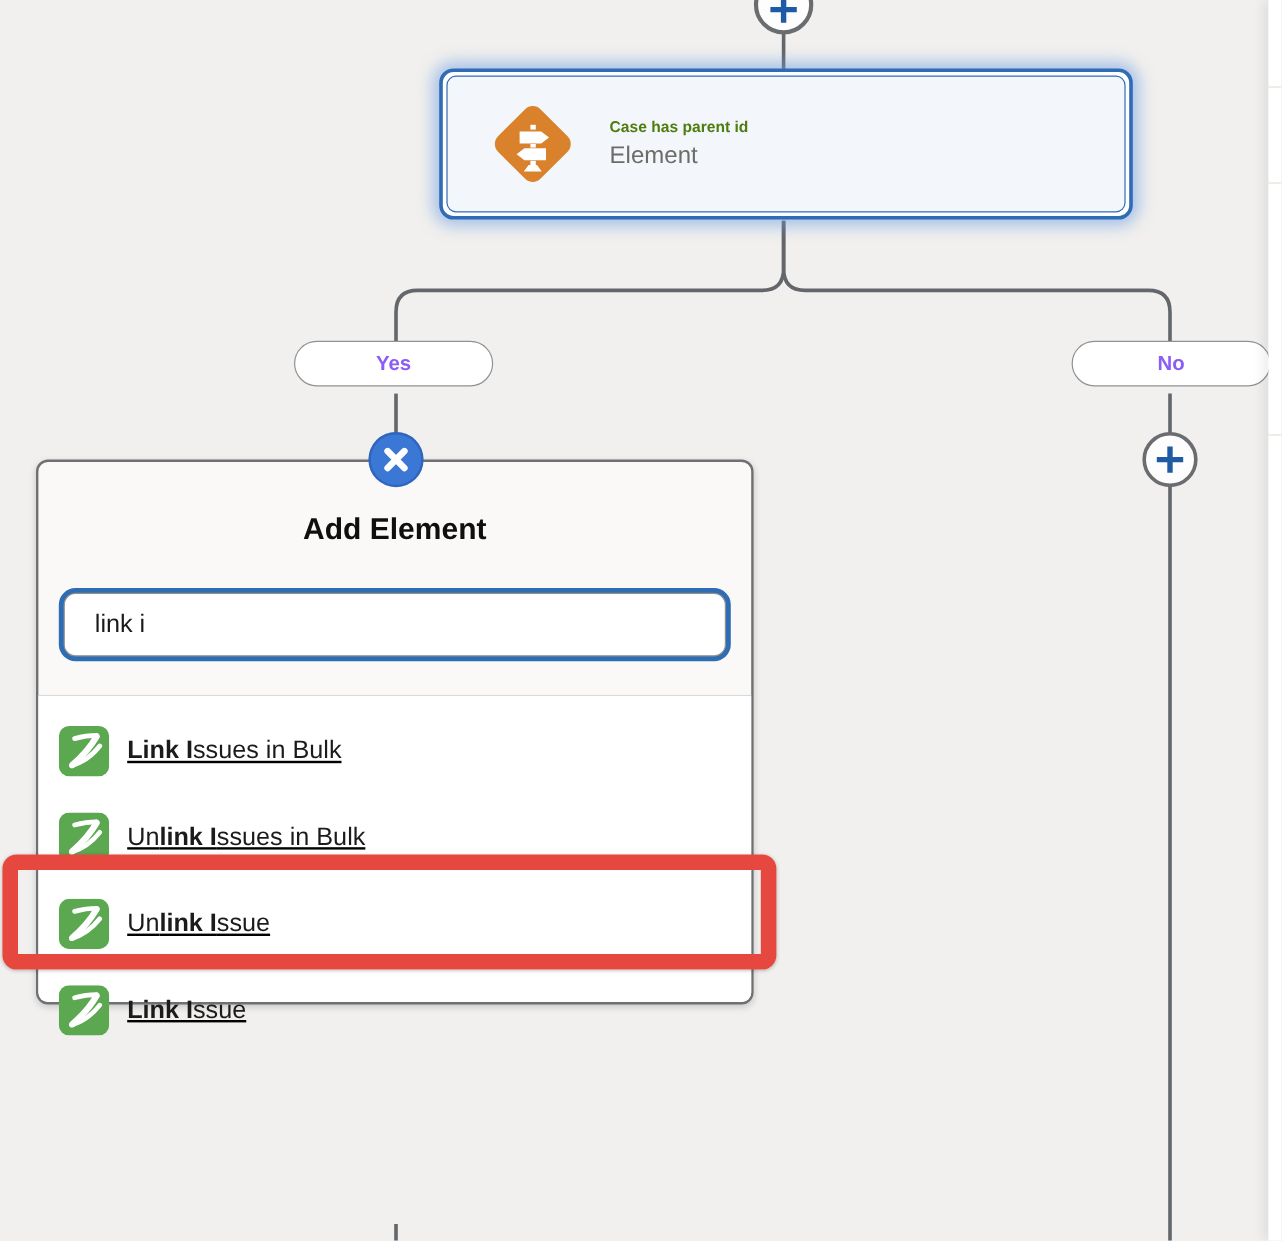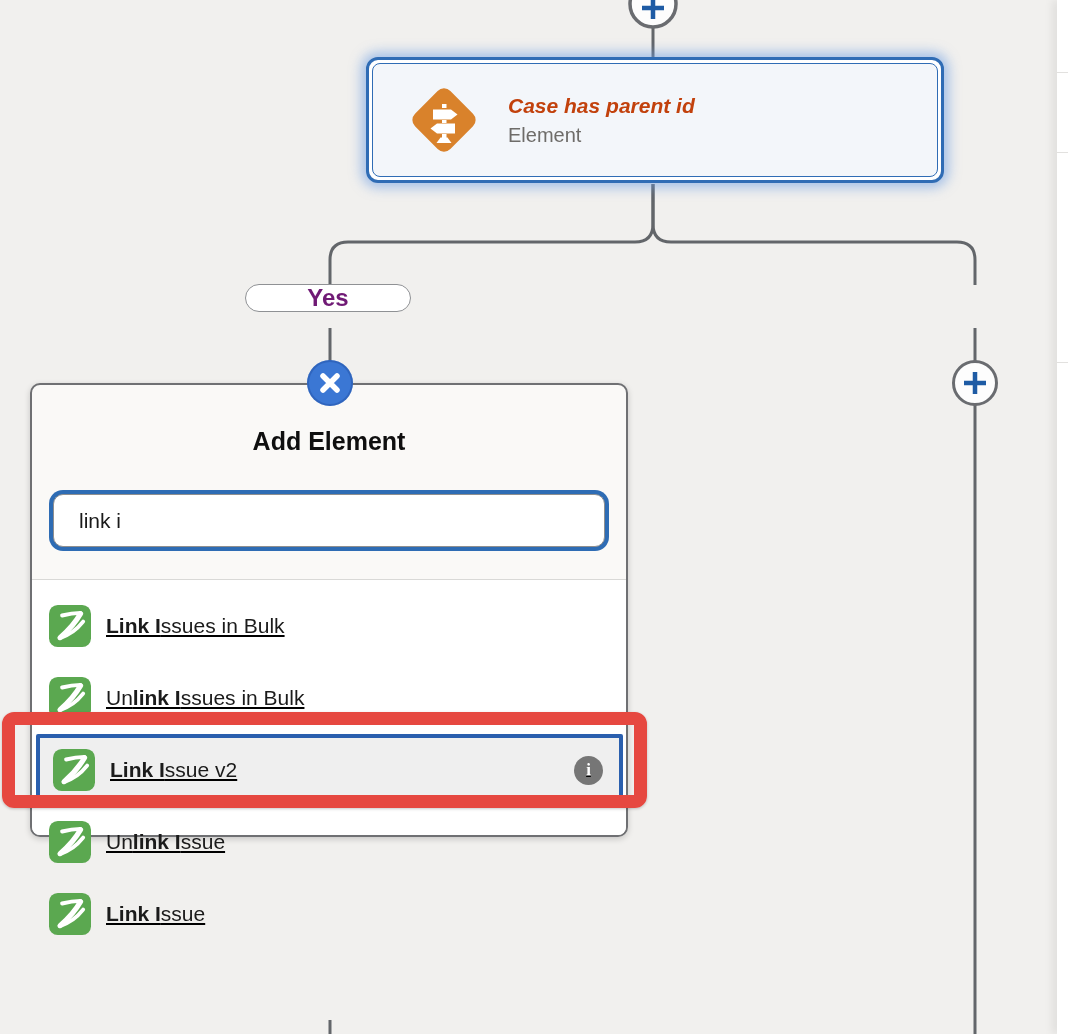--- a/index.html
+++ b/index.html
@@ -27,30 +27,30 @@
   }
   .decision-card-inner{
     box-sizing:border-box;width:100%;height:100%;
     border:1.5px solid #2f6cb5;border-radius:8px;
     background:#f3f6fa;
     display:flex;align-items:center;gap:24px;
     padding-left:31px;
   }
   .decision-icon{width:80px;height:80px;flex:0 0 auto;}
   .decision-texts{display:flex;flex-direction:column;gap:6px;}
-  .decision-title{font-size:21px;font-weight:700;color:#c2410c;font-style:italic;}
+  .decision-title{font-size:13px;font-weight:700;color:#4d7c0f;}
   .decision-sub{font-size:20px;color:#6e6c69;}
 
   
   .pill{
-    position:absolute;height:28px;width:166px;
+    position:absolute;height:38px;width:166px;
     box-sizing:border-box;
     background:#ffffff;border:1.5px solid #8f9194;border-radius:23px;
     display:flex;align-items:center;justify-content:center;
-    font-size:24px;font-weight:700;color:#701a75;
+    font-size:17px;font-weight:700;color:#8b5cf6;
     z-index:2;
   }
   .pill-yes{left:245px;top:284px;}
   .pill-no{left:893px;top:284px;}
 
   
   .round-btn{
     position:absolute;width:46px;height:46px;border-radius:50%;
     box-sizing:border-box;display:flex;align-items:center;justify-content:center;
     z-index:3;padding:0;cursor:pointer;
@@ -171,20 +171,21 @@
         </g>
       </svg>
       <div class="decision-texts">
         <div class="decision-title">Case has parent id</div>
         <div class="decision-sub">Element</div>
       </div>
     </div>
   </div>
 
   <div class="pill pill-yes">Yes</div>
+  <div class="pill pill-no">No</div>
 
   <button class="round-btn btn-close">
     <svg width="24" height="24" viewBox="-12 -12 24 24">
       <path d="M-7 -7 L7 7 M7 -7 L-7 7" stroke="#ffffff" stroke-width="5.5" stroke-linecap="round" fill="none"></path>
     </svg>
   </button>
 
   <button class="round-btn btn-plus">
     <svg width="28" height="28" viewBox="-14 -14 28 28">
       <path d="M-11 0 H11 M0 -11 V11" stroke="#1e5ba4" stroke-width="4.5" fill="none"></path>
@@ -213,32 +214,20 @@
           <rect width="48" height="48" rx="10" fill="#5ba850"></rect>
           <g stroke="#ffffff" fill="none" stroke-linecap="round">
             <path d="M15 12 Q26 9 36 9" stroke-width="4.5"></path>
             <path d="M36 10 Q28 24 13 37" stroke-width="6"></path>
             <path d="M12 38 Q28 33 39 19" stroke-width="4.5"></path>
           </g>
         </svg>
         <span class="label"><span>Un</span><b>link I</b><span>ssues in Bulk</span></span>
       </div>
 
-      <div class="row row-selected">
-        <svg class="zicon" viewBox="0 0 48 48">
-          <rect width="48" height="48" rx="10" fill="#5ba850"></rect>
-          <g stroke="#ffffff" fill="none" stroke-linecap="round">
-            <path d="M15 12 Q26 9 36 9" stroke-width="4.5"></path>
-            <path d="M36 10 Q28 24 13 37" stroke-width="6"></path>
-            <path d="M12 38 Q28 33 39 19" stroke-width="4.5"></path>
-          </g>
-        </svg>
-        <span class="label"><span></span><b>Link I</b><span>ssue v2</span></span>
-        <span class="info-badge">i</span>
-      </div>
 
 
       <div class="row">
         <svg class="zicon" viewBox="0 0 48 48">
           <rect width="48" height="48" rx="10" fill="#5ba850"></rect>
           <g stroke="#ffffff" fill="none" stroke-linecap="round">
             <path d="M15 12 Q26 9 36 9" stroke-width="4.5"></path>
             <path d="M36 10 Q28 24 13 37" stroke-width="6"></path>
             <path d="M12 38 Q28 33 39 19" stroke-width="4.5"></path>
           </g>

